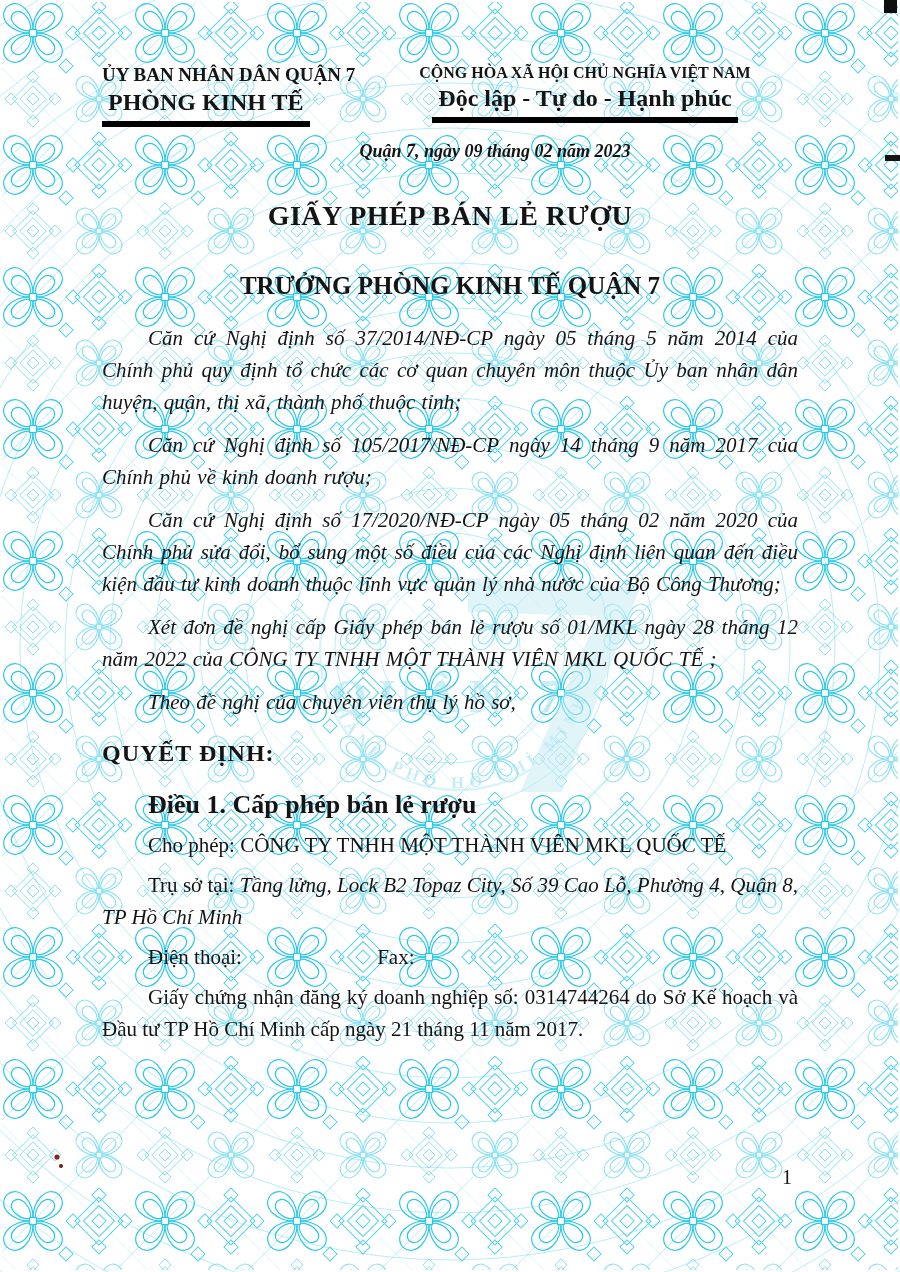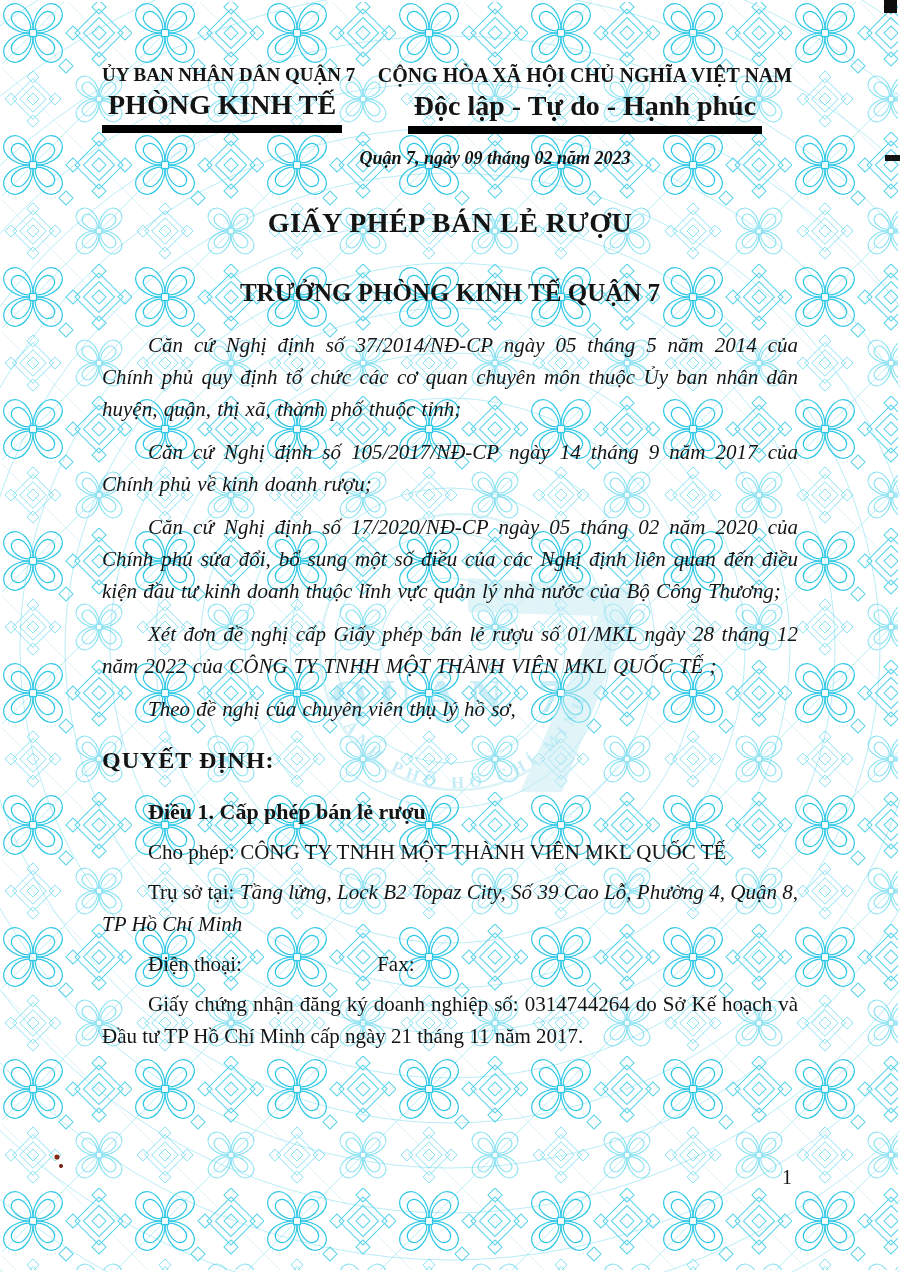--- a/index.html
+++ b/index.html
@@ -6,34 +6,34 @@
   .page{
     position:relative;width:900px;height:1272px;background:#ffffff;overflow:hidden;
     font-family:"Liberation Serif","DejaVu Serif",serif;color:#141414;margin:0 auto;
   }
   .bg{position:absolute;left:0;top:0;width:900px;height:1272px;}
   .content{position:absolute;left:102px;top:64px;width:696px;}
   .hdr-row{display:flex;}
   .hdr-left{flex:0 0 270px;}
   .hdr-right{flex:1;text-align:center;}
   .hdr-line1{font-weight:bold;font-size:19px;white-space:nowrap;}
-  .hdr-line1.big{font-size:20px;}
+  .hdr-line1.big{font-size:16px;}
   .hdr-line2wrap{margin-top:3px;}
-  .u{display:inline-block;font-weight:bold;font-size:28px;border-bottom:8px solid #000000;padding:0 6px 4px 6px;line-height:1.15;white-space:nowrap;}
+  .u{display:inline-block;font-weight:bold;font-size:24px;border-bottom:6px solid #000000;padding:0 6px 4px 6px;line-height:1.15;white-space:nowrap;}
   .meta-row{display:flex;margin-top:14px;align-items:baseline;}
   .meta-left{flex:0 0 270px;text-align:center;font-size:21px;white-space:nowrap;}
   .meta-right{flex:1;text-align:center;font-size:18px;font-weight:bold;font-style:italic;padding-left:90px;white-space:nowrap;}
   h1.title{margin:38px 0 8px;text-align:center;font-size:28px;letter-spacing:0.5px;font-weight:bold;}
   h2.authority{margin:40px 0 0;text-align:center;font-size:25px;font-weight:bold;}
   .recitals{margin-top:22px;}
   .recitals p{margin:11px 0 0;font-style:italic;font-size:21px;line-height:32px;text-indent:46px;text-align:justify;word-spacing:1px;}
   h3.decision{margin:22px 0 0;font-size:24px;letter-spacing:1px;font-weight:bold;}
   .article{margin-top:22px;}
   .article p{margin:8px 0 0;font-size:21px;line-height:32px;text-indent:46px;text-align:justify;}
-  .article p.art-head{font-weight:bold;font-size:22px;text-align:left;}
+  .article p.art-head{font-weight:bold;font-size:26px;text-align:left;}
   .article p.plain{text-align:left;}
   .article .val{font-style:italic;}
   .article .fax{margin-left:130px;}
   .pageno{position:absolute;right:108px;top:1166px;font-size:20px;color:#141414;}
   .mark-tr{position:absolute;right:3px;top:0;width:13px;height:13px;background:#0e0e0e;}
   .mark-dash{position:absolute;right:0;top:155px;width:15px;height:6px;background:#141414;}
 </style>
 </head>
 <body>
 

